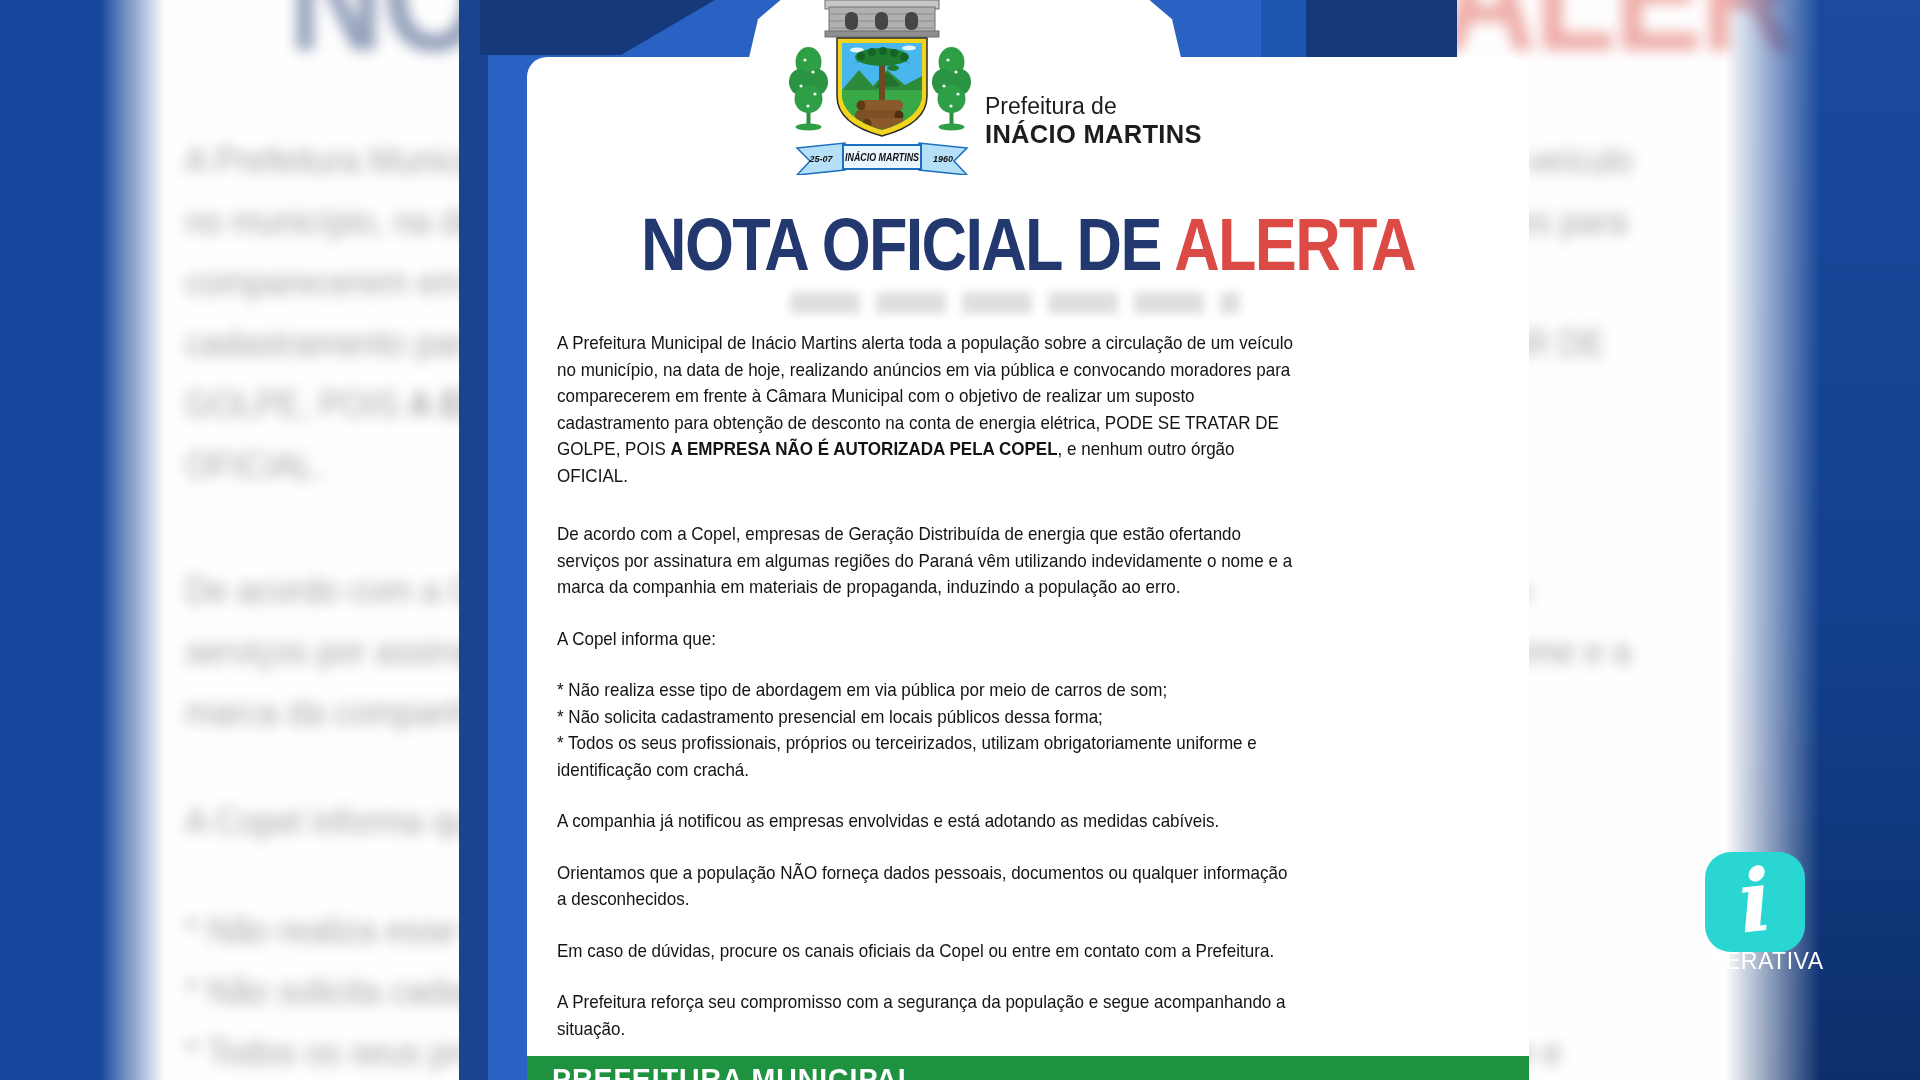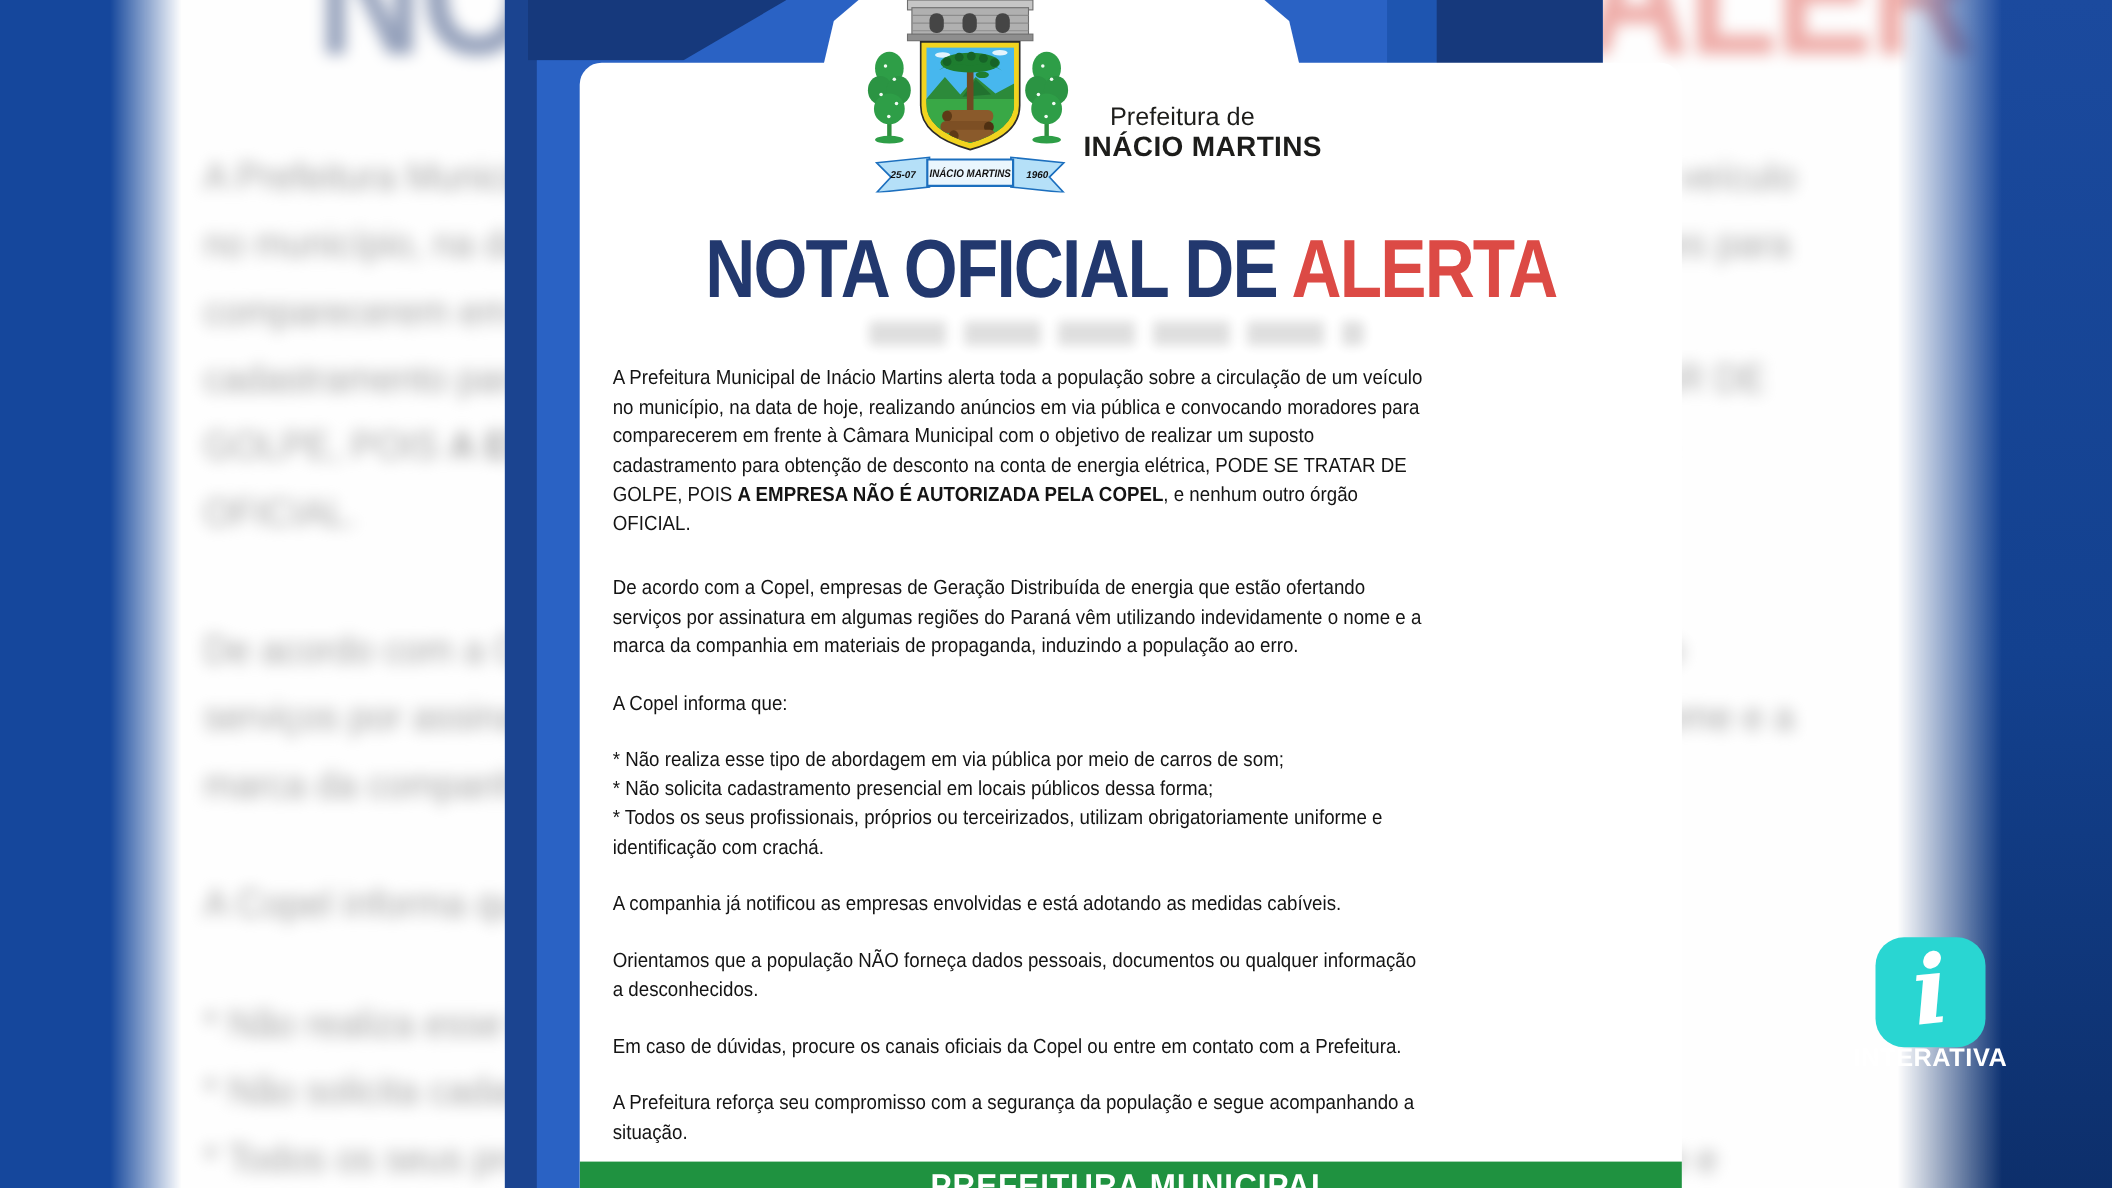--- a/index.html
+++ b/index.html
@@ -38,52 +38,52 @@
   .frame-right-med{position:absolute;left:802px;top:0;width:45px;height:60px;background:#1e55b0;}
   .frame-right-dark{position:absolute;left:847px;top:0;width:151px;height:104px;background:#16397c;}
 
   
   .bump{position:absolute;left:740px;top:0;width:450px;height:96px;background:#fff;z-index:5;
         clip-path:polygon(0 100%,4% 20%,9% 0,91% 0,96% 20%,100% 100%);}
   .card{position:absolute;left:527px;top:57px;width:1002px;height:1023px;background:#fff;
         border-radius:20px 20px 0 0;z-index:5;overflow:hidden;}
   .crest-svg{position:absolute;left:775px;top:0;width:210px;height:175px;z-index:6;}
   .org-text{position:absolute;left:985px;top:94px;z-index:6;color:#1d1d1b;line-height:1.12;}
-  .org-line1{font-size:23px;margin-left:24px;}
+  .org-line1{font-size:23px;}
   .org-line2{font-size:25.5px;font-weight:800;letter-spacing:.3px;}
 
   .card-title{margin-top:150px;text-align:center;font-size:75px;line-height:75px;font-weight:800;
               white-space:nowrap;transform:scaleX(.84);letter-spacing:-2px;}
   .card-title .t-navy{color:#22386e;}
   .card-title .t-red{color:#dc4a45;margin-left:16px;}
 
   .redacted{margin:10px 0 0 263px;width:450px;height:22px;border-radius:4px;opacity:.8;
             background:repeating-linear-gradient(90deg,rgba(0,0,0,.16) 0 70px,rgba(0,0,0,0) 70px 86px);
             filter:blur(5px);}
 
   .body-wrap{margin:16px 0 0 30px;width:878px;transform:scaleX(.92);transform-origin:0 0;
              font-size:18.5px;line-height:26.5px;color:#141414;}
   .body-wrap .p{margin:0 0 25px;white-space:pre;}
   .body-wrap .p.first{margin-bottom:32px;}
   .body-wrap .bullets{margin:0 0 25px;}
   .body-wrap .bullets div{white-space:pre;}
   .body-wrap b{font-weight:800;}
 
   .card-footer{position:absolute;left:0;right:0;bottom:0;height:24px;background:#1f9240;
-               overflow:hidden;text-align:center;}
+               overflow:hidden;}
   .footer-text{margin-top:6px;font-size:30px;font-weight:700;color:#fff;letter-spacing:1px;
                transform:scaleX(.95);}
 
   
   .wm-logo{position:absolute;left:1705px;top:852px;width:100px;height:100px;border-radius:26px;
            background:#29d6d2;z-index:10;text-align:center;}
   .wm-i{font-family:"DejaVu Serif",serif;font-style:italic;font-weight:700;font-size:86px;
         line-height:98px;color:#fff;display:block;transform:rotate(-6deg);}
   .wm-label{position:absolute;left:1645px;top:948px;width:220px;text-align:center;color:#fff;
-            font-size:23px;font-weight:700;letter-spacing:.5px;z-index:10;}
+            font-size:23px;font-weight:400;letter-spacing:.5px;z-index:10;}
 </style>
 </head>
 <body>
 
 <div id="stage">
 
   <div class="bg-flyer">
     <div class="bg-title">
       <span class="t-navy">NOTA OFICIAL DE</span><span class="t-red">ALERTA</span>
     </div>

